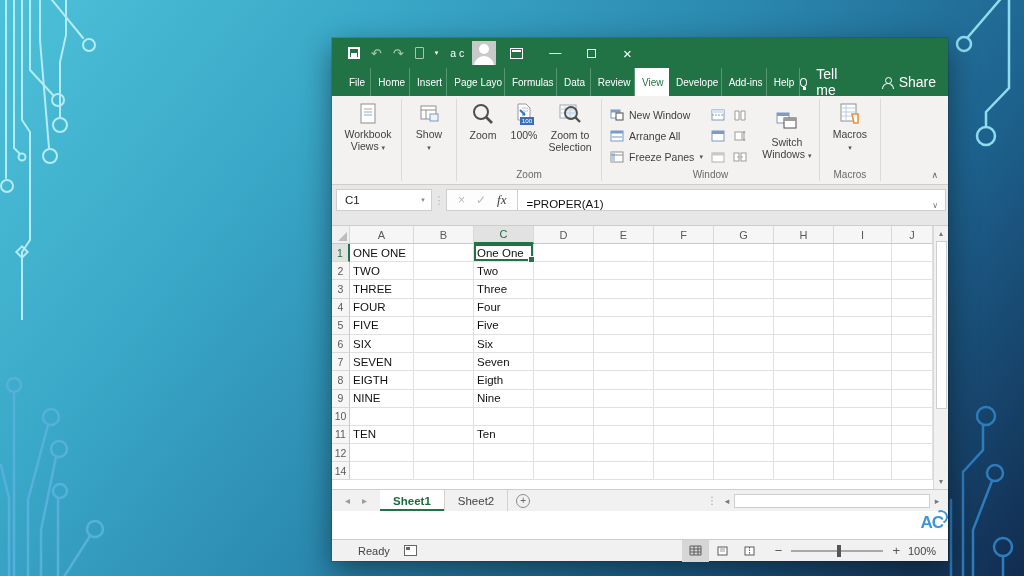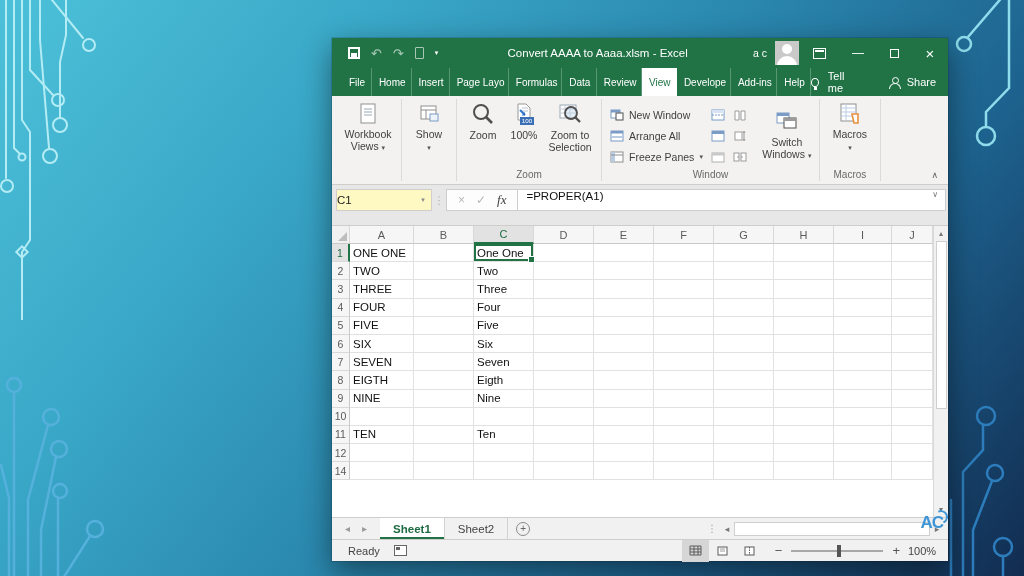--- a/index.html
+++ b/index.html
@@ -30,47 +30,47 @@
   .wbtn{width:36px;height:30px;display:flex;align-items:center;justify-content:center;font-size:12px;color:#fff;}
   .maxbox{width:9px;height:9px;border:1px solid #fff;}
 
   
   .xl-tabs{height:28px;background:#217346;display:flex;align-items:stretch;color:#fff;padding-left:10px;flex:0 0 auto;}
   .tab{display:flex;align-items:center;padding:0 7px;font-size:10px;border-right:1px solid rgba(255,255,255,.25);white-space:nowrap;overflow:hidden;}
   .tab.active{background:#fff;color:#217346;}
   .tabs-right{margin-left:auto;display:flex;align-items:center;padding-right:12px;gap:7px;}
   .bulb{width:9px;height:9px;border:1.5px solid #fff;border-radius:50%;position:relative;margin-right:2px;}
   .bulb::after{content:"";position:absolute;left:2px;bottom:-4px;width:3px;height:3px;background:#fff;}
-  .tabs-right .lbl2{font-size:11px;}
+  .tabs-right .lbl2{font-size:14px;}
   .person{width:11px;height:11px;position:relative;margin:0 2px 0 26px;}
   .person::before{content:"";position:absolute;left:3px;top:0;width:5px;height:5px;border:1.2px solid #fff;border-radius:50%;}
   .person::after{content:"";position:absolute;left:0;bottom:-1px;width:10px;height:5px;border:1.2px solid #fff;border-bottom:none;border-radius:6px 6px 0 0;}
 
   
   .xl-ribbon{height:89px;background:#f3f2f1;border-bottom:1px solid #cfcdcb;display:flex;align-items:stretch;position:relative;flex:0 0 auto;padding-left:3px;}
   .rgroup{display:flex;flex-direction:column;}
   .rbody{flex:1;display:flex;align-items:flex-start;padding:4px 5px 0;}
   .rlabel{height:16px;line-height:13px;text-align:center;color:#696969;font-size:10px;}
   .rsep{width:1px;background:#dcdad8;margin:3px 0;}
   .bigbtn{width:56px;display:flex;flex-direction:column;align-items:center;gap:2px;padding-top:2px;color:#3f3f3f;font-size:10.5px;line-height:1.18;text-align:center;}
   .bigbtn .lbl{display:block;}
   .drop{font-size:7px;color:#555;}
   .smallcol{display:flex;flex-direction:column;gap:3px;padding:4px 3px 0;}
   .smallbtn{display:flex;align-items:center;gap:5px;height:18px;font-size:10.5px;color:#3f3f3f;white-space:nowrap;}
   .ribbon-collapse{position:absolute;right:10px;bottom:4px;color:#666;font-size:9px;}
 
   
   .xl-formula{height:41px;background:#e7e7e7;border-bottom:1px solid #cfcdcb;display:flex;align-items:flex-start;padding:4px 2px 0 4px;flex:0 0 auto;}
-  .namebox{width:96px;height:22px;background:#fef9c3;border:1px solid #d0cecc;display:flex;align-items:center;font-size:11.5px;padding-left:0;color:#222;gap:32px;}
+  .namebox{width:96px;height:22px;background:#ffffff;border:1px solid #d0cecc;display:flex;align-items:center;font-size:11.5px;padding-left:8px;color:#222;gap:32px;}
   .nb-drop{margin-left:auto;width:16px;align-self:stretch;display:flex;align-items:center;justify-content:center;color:#8a8a8a;font-size:7px;}
   .fb-dots{width:14px;height:22px;display:flex;align-items:center;justify-content:center;color:#b3b3b3;font-size:11px;}
   .fxarea{height:22px;background:#fdfdfd;border:1px solid #d0cecc;border-right:none;display:flex;align-items:center;gap:11px;padding:0 11px;}
   .fx-gray{color:#b8b8b8;font-size:12px;line-height:1;}
   .fx-fx{font-family:"Liberation Serif",serif;font-style:italic;font-size:13px;color:#3f3f3f;}
-  .formulabox{flex:1;height:22px;background:#fff;border:1px solid #d0cecc;display:flex;align-items:flex-start;padding-left:8px;font-size:11.5px;color:#111;}
+  .formulabox{flex:1;height:22px;background:#fff;border:1px solid #d0cecc;display:flex;align-items:flex-end;padding-left:8px;font-size:11.5px;color:#111;}
   .fb-chev{margin-left:auto;padding-right:7px;color:#777;font-size:8px;}
 
   
   .xl-sheet{flex:1;display:flex;min-height:0;background:#fff;}
   .gridwrap{flex:1;overflow:hidden;}
   .grow{display:grid;}
   .ch{height:18px;background:#f6f6f6;border-right:1px solid #d9d9d9;border-bottom:1px solid #c9c9c9;display:flex;align-items:center;justify-content:center;font-size:11px;color:#5a5a5a;}
   .ch.sel{background:#e2e2e2;border-bottom:2px solid #217346;color:#1e6b41;}
   .ch.corner{background:#f1f1f1;position:relative;}
   .tri{position:absolute;right:2px;bottom:2px;width:0;height:0;border-left:9px solid transparent;border-bottom:9px solid #bdbdbd;}
@@ -90,21 +90,21 @@
   .sheettab{display:flex;align-items:center;padding:0 13px;border-right:1px solid #d4d2d0;color:#444;}
   .sheettab.active{background:#fff;color:#1e6b41;font-weight:bold;box-shadow:inset 0 -2px 0 #217346;}
   .st-add{width:30px;display:flex;align-items:center;justify-content:center;}
   .st-add span{width:14px;height:14px;border:1px solid #8a8a8a;border-radius:50%;display:flex;align-items:center;justify-content:center;font-size:10px;color:#666;line-height:0;}
   .st-dots{margin-left:auto;display:flex;align-items:center;color:#a0a0a0;padding:0 3px;font-size:10px;}
   .hscroll{display:flex;align-items:center;width:228px;padding-right:4px;}
   .hs-arrow{width:14px;text-align:center;color:#777;font-size:9px;}
   .hs-track{flex:1;height:14px;background:#fff;border:1px solid #cfcfcf;}
 
   
-  .xl-status{height:22px;background:#f1f1f1;border-top:1px solid #cfcdcb;display:flex;align-items:center;padding-left:16px;font-size:11px;color:#444;flex:0 0 auto;}
+  .xl-status{height:22px;background:#f1f1f1;border-top:1px solid #cfcdcb;display:flex;align-items:center;padding-left:26px;font-size:11px;color:#444;flex:0 0 auto;margin-top:28px;}
   .macro-ind{width:13px;height:11px;border:1px solid #666;margin-left:14px;position:relative;background:#fff;}
   .macro-ind::after{content:"";position:absolute;left:1px;top:1px;width:4px;height:3px;background:#666;}
   .view-btns{margin-left:auto;display:flex;align-items:center;}
   .vbtn{width:27px;height:22px;display:flex;align-items:center;justify-content:center;}
   .vbtn.active{background:#d6d6d6;}
   .zoomctl{display:flex;align-items:center;gap:9px;padding:0 8px 0 12px;}
   .z-glyph{color:#555;font-size:13px;line-height:1;}
   .z-track{width:92px;height:2px;background:#a8a8a8;position:relative;}
   .z-handle{position:absolute;left:50%;top:-5px;width:4px;height:12px;background:#555;}
   .z-label{width:40px;text-align:right;padding-right:12px;font-size:11px;color:#444;}
@@ -178,21 +178,20 @@
   <div class="xl-window">
 
     <div class="xl-titlebar">
       <div class="qat">
         <span class="icon-save"></span>
         <span class="glyph-dim">↶</span>
         <span class="glyph-dim">↷</span>
         <span class="doc-icon"></span>
         <span class="qat-drop">▾</span>
       </div>
-      <div class="xl-title">Convert AAAA to Aaaa.xlsm  -  Excel</div>
       <span class="tb-user">a c</span>
       <span class="avatar"></span>
       <span class="ribopts"></span>
       <span class="wbtn">—</span>
       <span class="wbtn">
           <span class="maxbox"></span>
         </span>
       <span class="wbtn" style="font-size:15px;">×</span>
     </div>
 

